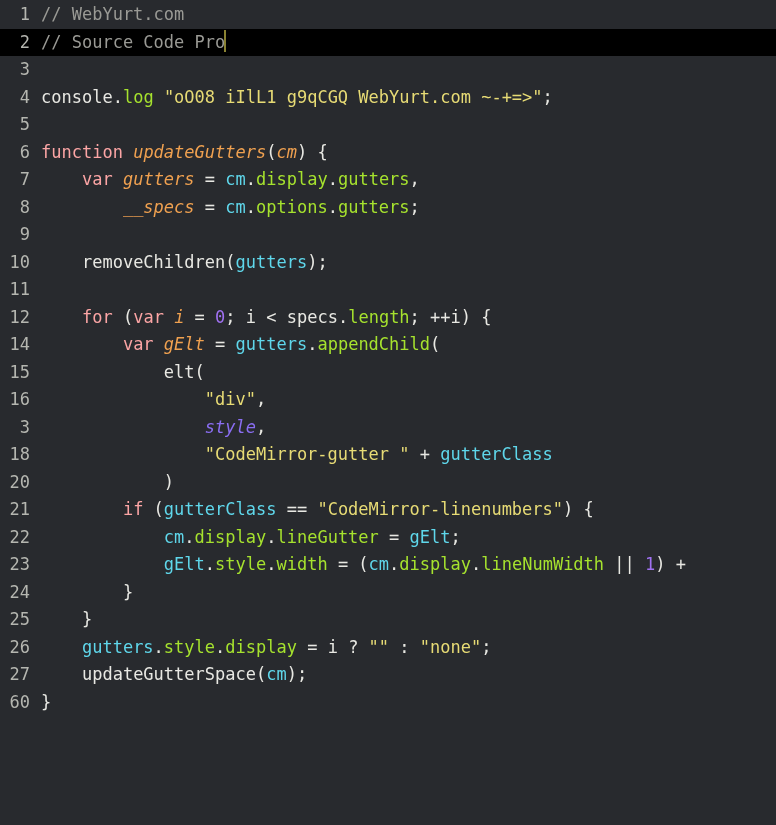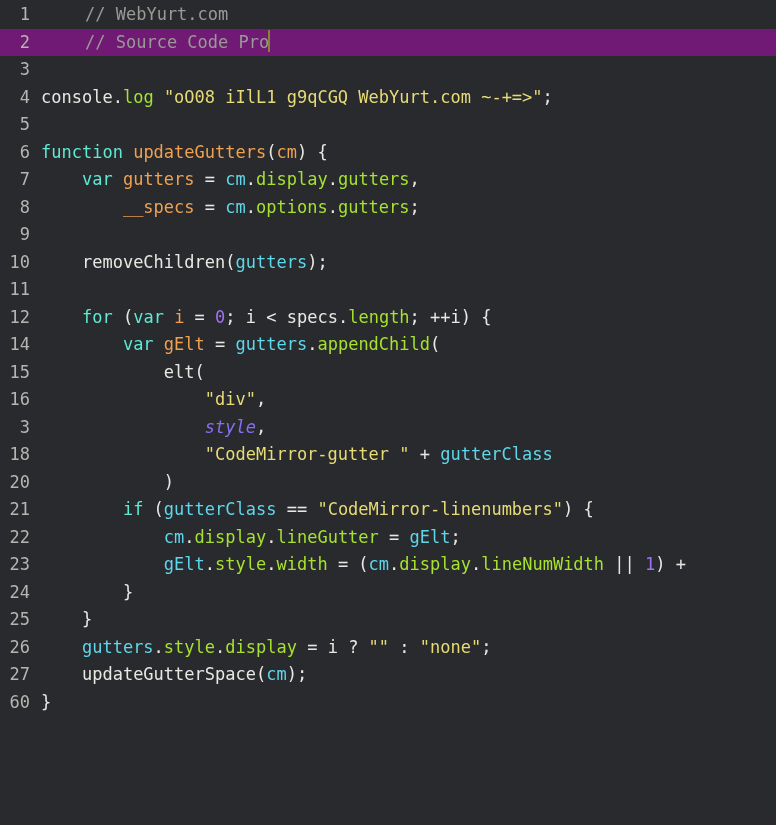--- a/index.html
+++ b/index.html
@@ -25,42 +25,42 @@
     left: 0;
     right: 0;
   }
   .line {
     position: relative;
     height: 27.5px;
     white-space: pre;
     display: block;
   }
   .line.active {
-    background: #701a75;
+    background: #000000;
   }
   .line-no {
     display: inline-block;
     width: 30px;
     text-align: right;
     color: #b5b6b0;
     padding-right: 0px;
     vertical-align: top;
     -moz-user-select: none;
     user-select: none;
   }
   .line-code {
     display: inline-block;
     vertical-align: top;
     padding-left: 11px;
     color: #e8e8e3;
   }
   
-  .tok-comment  { color: #9a9a95; margin-left: 44px; }
-  .tok-keyword  { color: #5eead4; }
-  .tok-def      { color: #f0a150; }
+  .tok-comment  { color: #9a9a95; }
+  .tok-keyword  { color: #fca5a5; }
+  .tok-def      { color: #f0a150; font-style: italic; }
   .tok-string   { color: #e7db75; }
   .tok-number   { color: #a071f2; }
   .tok-atom     { color: #8a6ef2; font-style: italic; }
   .tok-var      { color: #5fd7eb; }
   .tok-prop     { color: #a6e22e; }
   .tok-plain    { color: #e8e8e3; }
 
   .cursor {
     display: inline-block;
     width: 2px;

